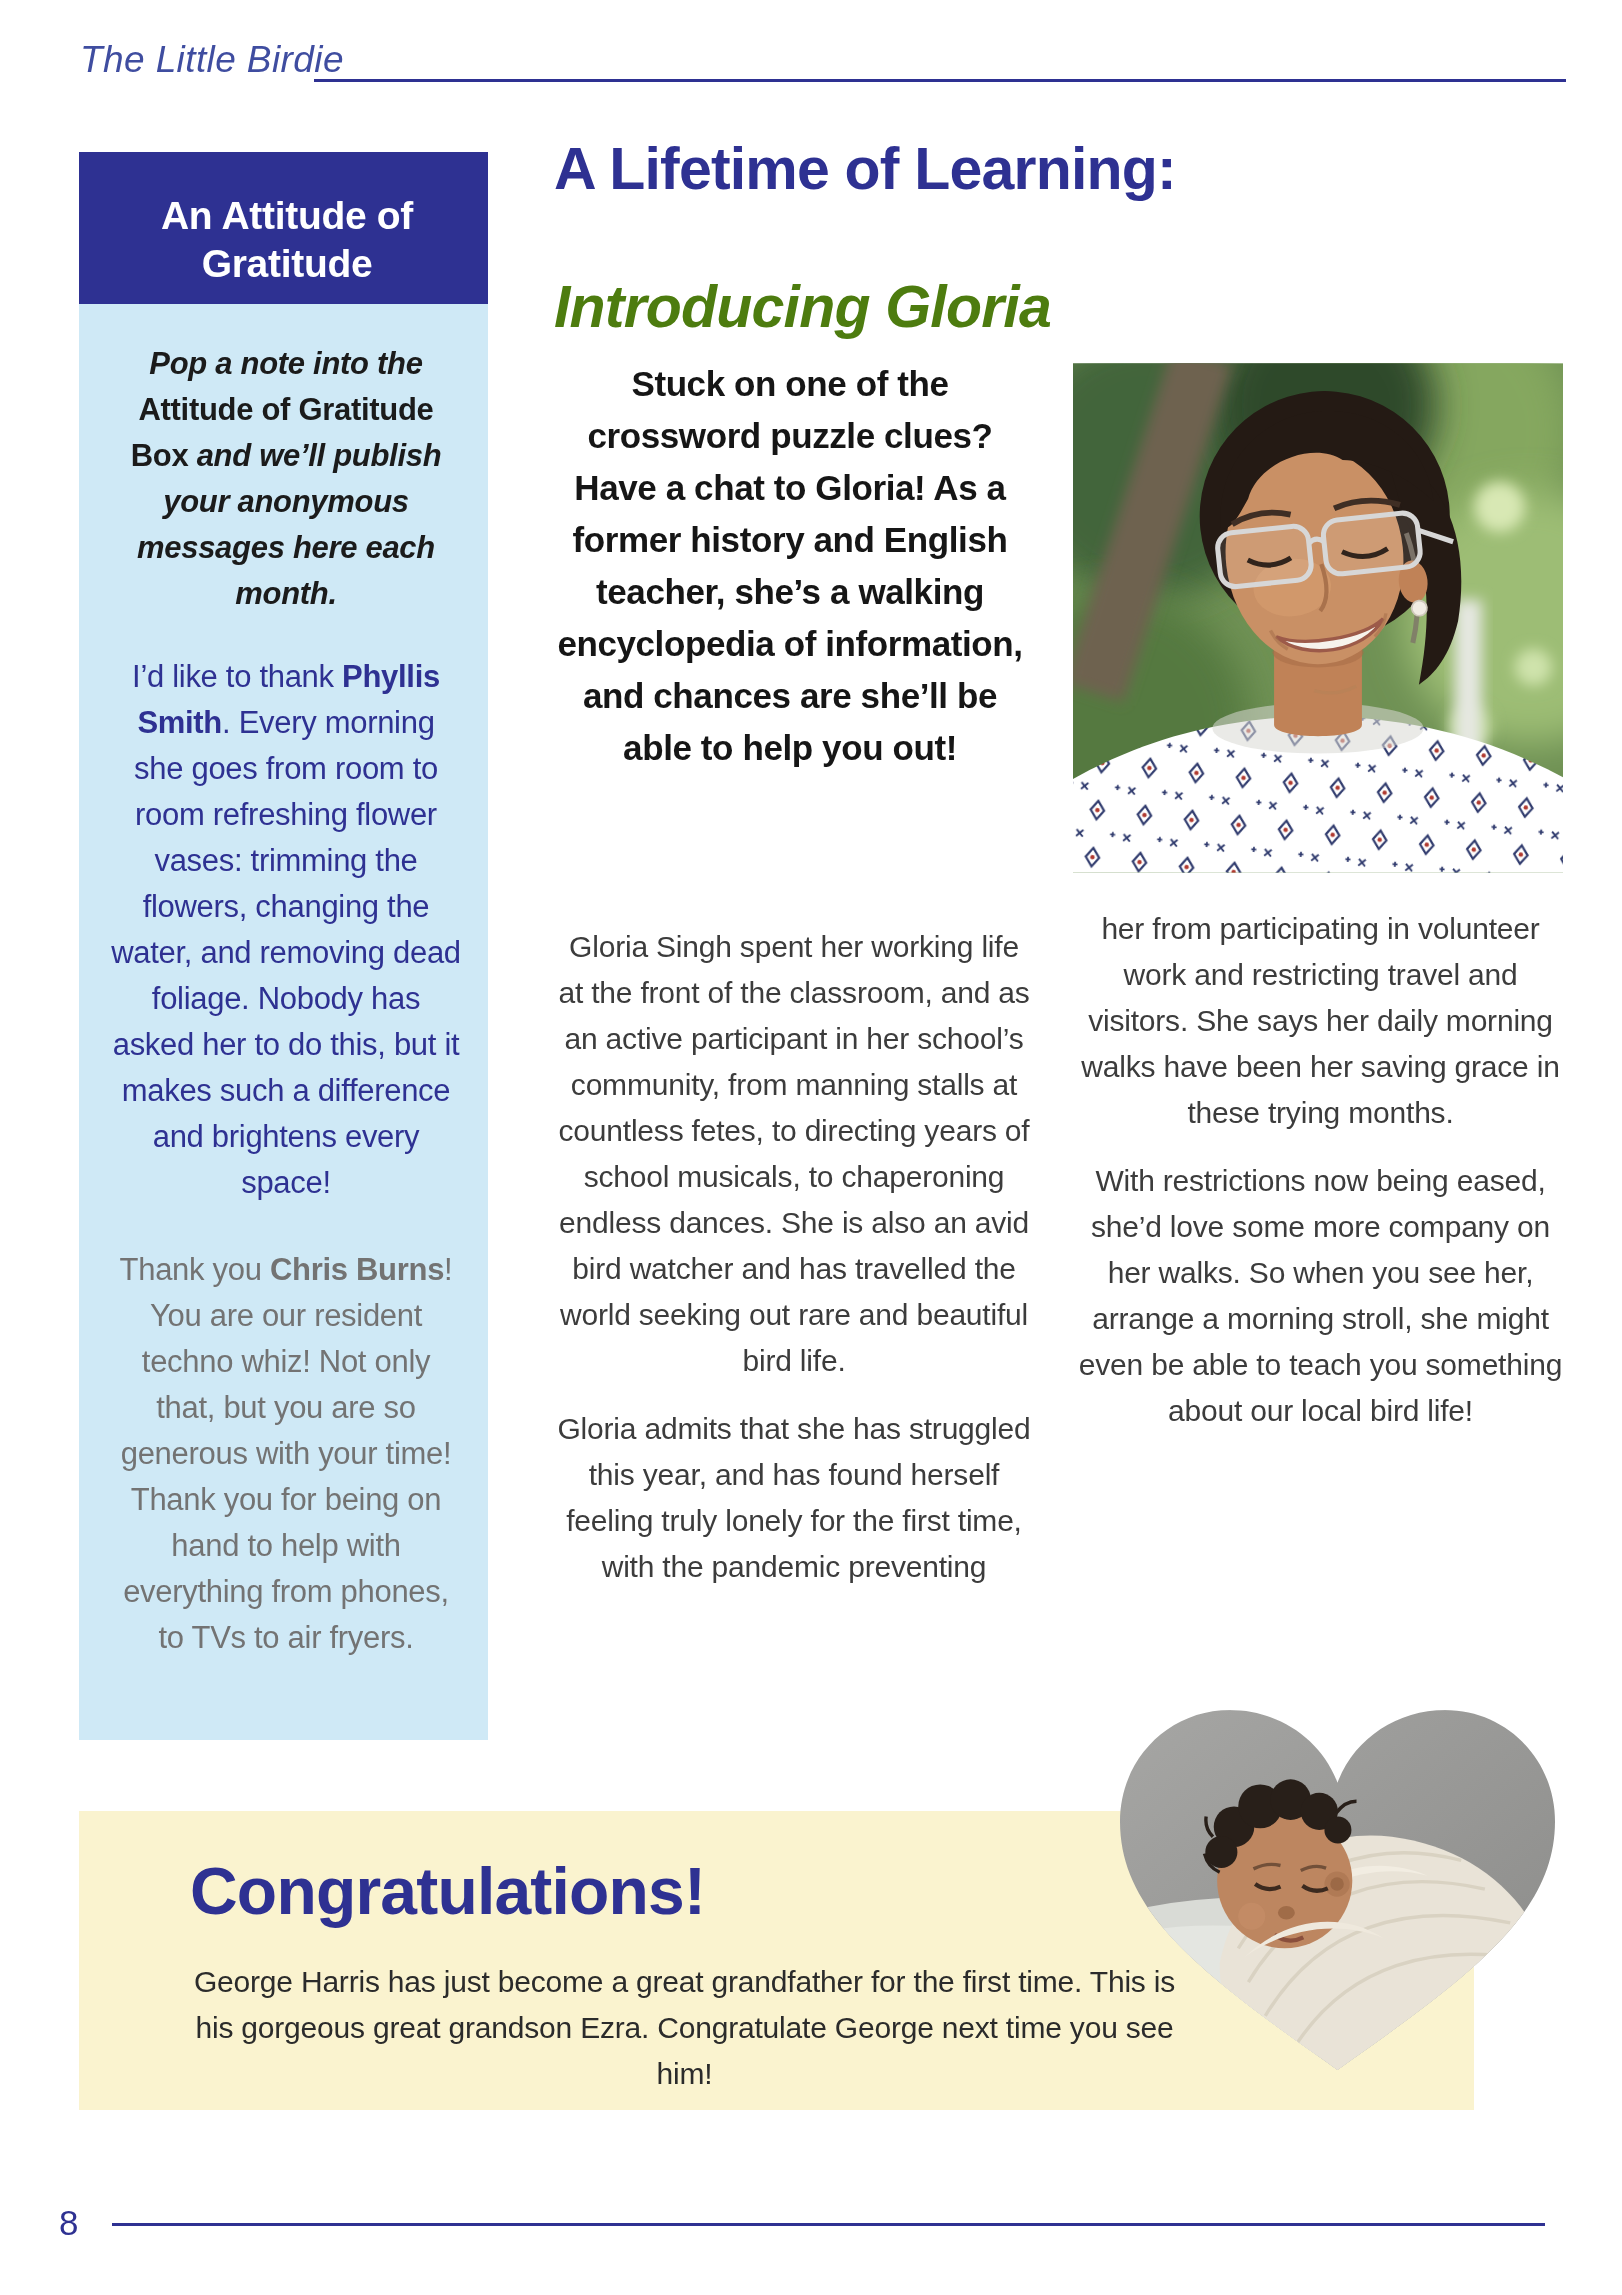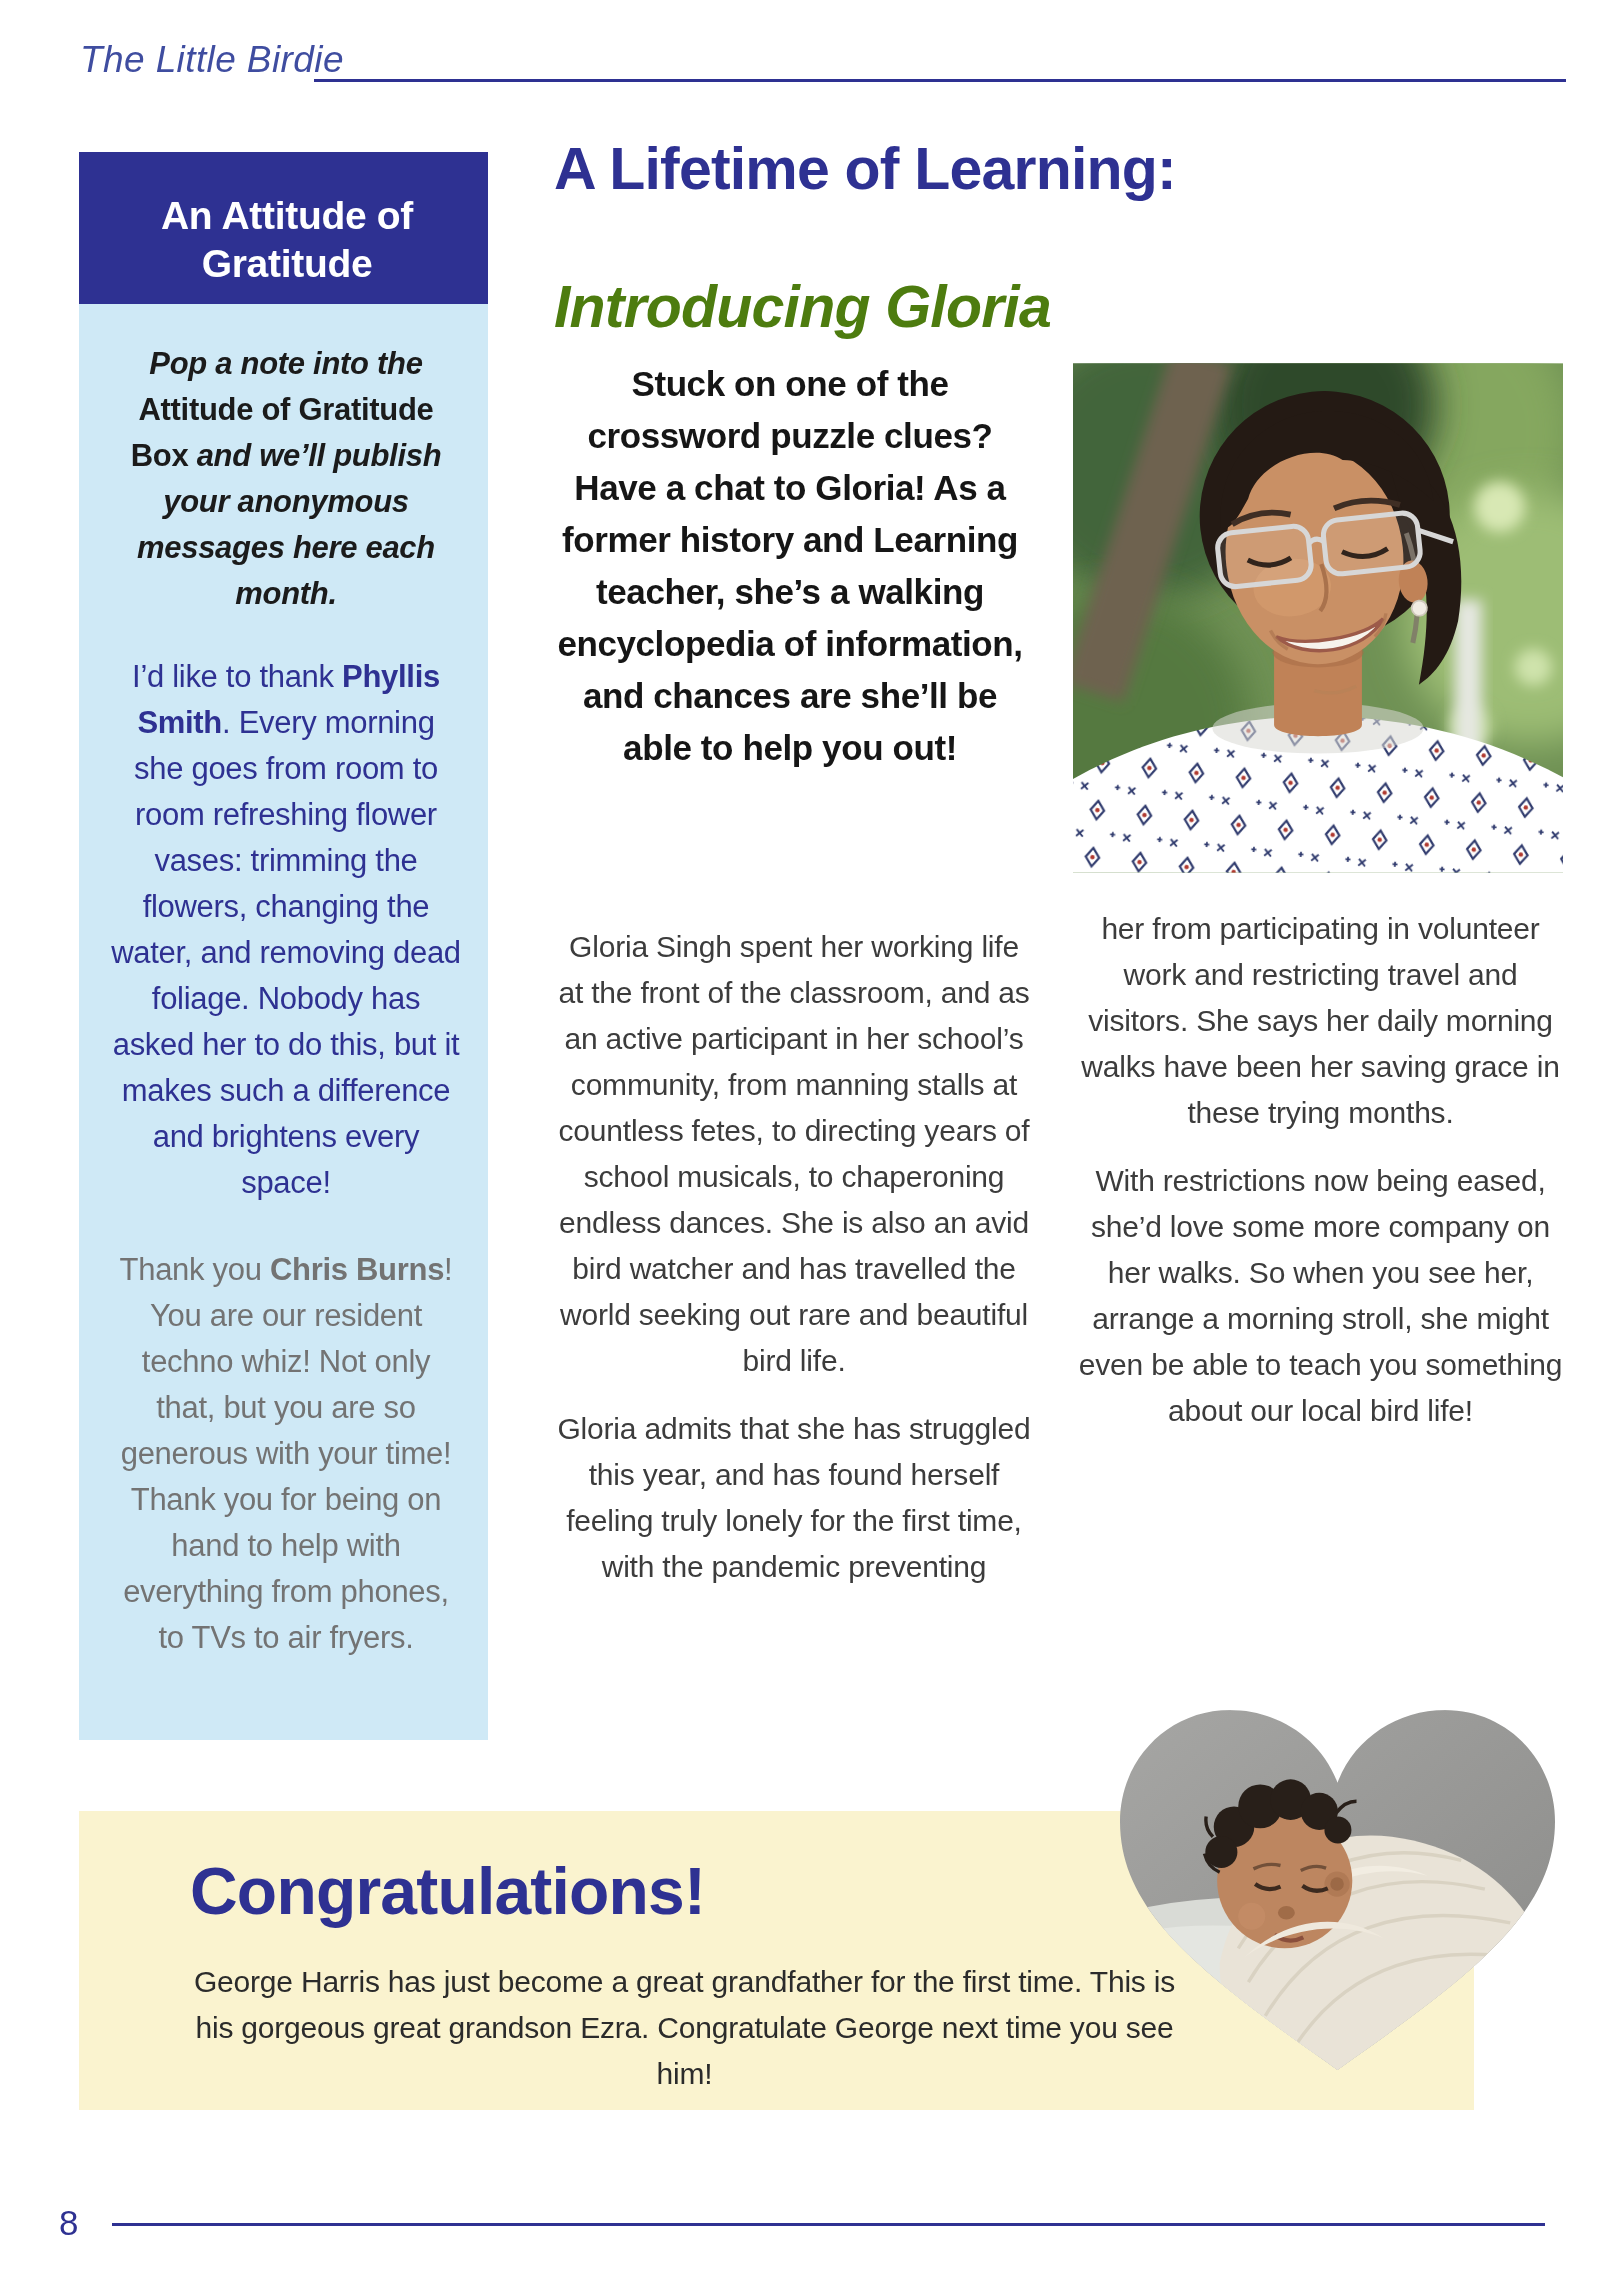--- a/index.html
+++ b/index.html
@@ -62,21 +62,21 @@
     <div class="sidebar-body">
       <p class="sb-p1"><span>Pop a note into the </span><b>Attitude of Gratitude Box</b><span> and we’ll publish your anonymous messages here each month.</span></p>
       <p class="sb-p2"><span>I’d like to thank </span><b>Phyllis Smith</b><span>. Every morning she goes from room to room refreshing flower vases: trimming the flowers, changing the water, and removing dead foliage. Nobody has asked her to do this, but it makes such a difference and brightens every space!</span></p>
       <p class="sb-p3"><span>Thank you </span><b>Chris Burns</b><span>! You are our resident techno whiz! Not only that, but you are so generous with your time! Thank you for being on hand to help with everything from phones, to TVs to air fryers.</span></p>
     </div>
   </aside>
 
   <div class="abs article-title1">A Lifetime of Learning:</div>
   <div class="abs article-title2">Introducing Gloria</div>
 
-  <div class="abs lede">Stuck on one of the crossword puzzle clues? Have a chat to Gloria! As a former history and Learning teacher, she’s a walking encyclopedia of information, and chances are she’ll be able to help you out!</div>
+  <div class="abs lede">Stuck on one of the crossword puzzle clues? Have a chat to Gloria! As a former history and English teacher, she’s a walking encyclopedia of information, and chances are she’ll be able to help you out!</div>
 
   <svg class="abs photo" viewBox="0 0 580 603" aria-hidden="true">
     <defs>
       <filter id="blurBig" x="-40%" y="-40%" width="180%" height="180%">
           <feGaussianBlur stdDeviation="22"></feGaussianBlur>
         </filter>
       <filter id="blurSm" x="-40%" y="-40%" width="180%" height="180%">
           <feGaussianBlur stdDeviation="8"></feGaussianBlur>
         </filter>
       <clipPath id="photoClip">

